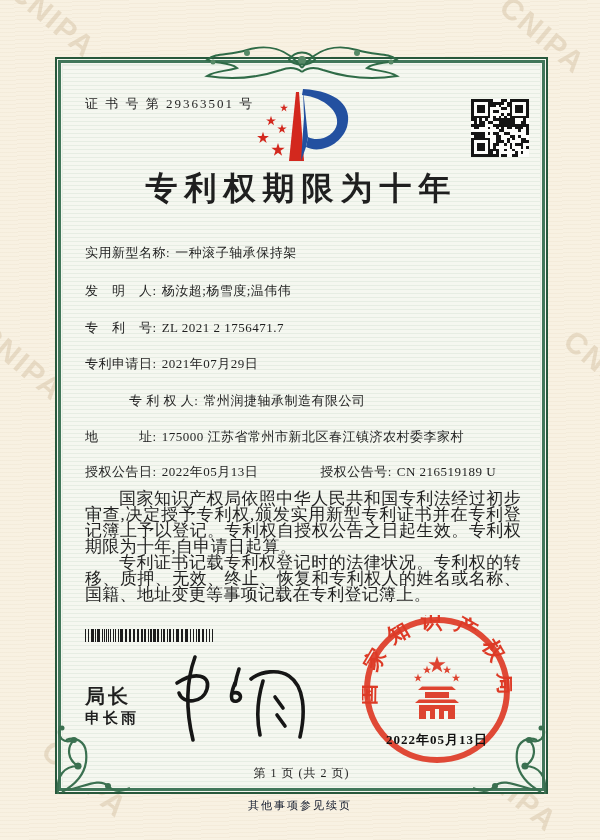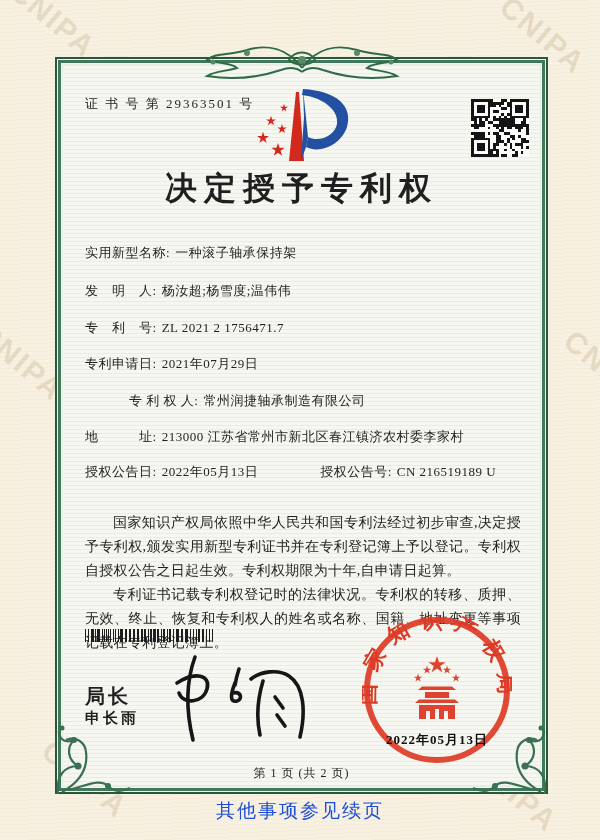--- a/index.html
+++ b/index.html
@@ -33,33 +33,33 @@
       grid-template-columns:repeat(21,1fr);grid-template-rows:repeat(21,1fr);background:#fdfdfb;}
   .qr .m{background:#151515;}
   .title{left:0;top:108px;width:100%;text-align:center;font-size:32px;font-weight:700;
          letter-spacing:7px;}
   .row{left:28px;font-size:13px;white-space:nowrap;text-align:right;}
   .row .lab{display:inline-block;letter-spacing:.5px;}
   .row .val{margin-left:5px;letter-spacing:.5px;}
   .r0{top:185px;} .r1{top:223px;} .r2{top:260px;} .r3{top:296px;}
   .r4{top:333px;margin-left:44px;} .r5{top:369px;} .r6{top:404px;}
   .lab2{margin-left:62px;}
-  .paras{left:28px;top:432px;width:436px;font-size:14px;line-height:24px;text-align:justify;margin-top:20px;}
+  .paras{left:28px;top:432px;width:436px;font-size:17px;line-height:16px;text-align:justify;}
   .paras p{margin:0;text-indent:2em;letter-spacing:.3px;}
   .barcode{left:28px;top:570px;width:158px;height:13px;display:flex;align-items:stretch;}
   .barcode .b{background:#1d1d1d;}
   .signer-title{left:28px;top:624px;font-size:20px;font-weight:700;letter-spacing:3px;}
   .signer-name{left:28px;top:650px;font-size:15px;font-weight:700;letter-spacing:3px;}
   .signature{left:86px;top:586px;}
   .seal{left:305px;top:556px;width:150px;height:150px;}
   .seal-date{left:302px;top:672px;width:156px;text-align:center;font-size:13px;font-weight:700;
              letter-spacing:1px;color:#111;}
   .page-number{left:0;top:706px;width:100%;text-align:center;font-size:12px;letter-spacing:1px;}
-  .continuation{position:absolute;left:0;top:798px;width:100%;text-align:center;font-size:19px;
-             letter-spacing:2px;color:#1d4ed8;z-index:3;}
+  .continuation{position:absolute;left:0;top:798px;width:100%;text-align:center;font-size:11px;
+             letter-spacing:2px;color:#0f172a;z-index:3;}
 </style>
 </head>
 <body>
 
 <div class="page">
 
   <div class="wm wm1">CNIPA</div>
   <div class="wm wm2">CNIPA</div>
   <div class="wm wm3">CNIPA</div>
   <div class="wm wm4">CNIPA</div>
@@ -567,39 +567,39 @@
         <div></div>
         <div></div>
         <div class="m"></div>
         <div class="m"></div>
         <div></div>
         <div></div>
         <div></div>
         <div></div>
       </div>
 
-    <div class="title">决定授予专利权</div>
+    <div class="title">专利权期限为十年</div>
 
     <div class="row r0">
       <span class="lab">实用新型名称:</span><span class="val">一种滚子轴承保持架</span>
     </div>
     <div class="row r1">
       <span class="lab">发　明　人:</span><span class="val">杨汝超;杨雪度;温伟伟</span>
     </div>
     <div class="row r2">
       <span class="lab">专　利　号:</span><span class="val">ZL 2021 2 1756471.7</span>
     </div>
     <div class="row r3">
       <span class="lab">专利申请日:</span><span class="val">2021年07月29日</span>
     </div>
     <div class="row r4">
       <span class="lab">专 利 权 人:</span><span class="val">常州润捷轴承制造有限公司</span>
     </div>
     <div class="row r5">
-      <span class="lab">地　　　址:</span><span class="val">213000 江苏省常州市新北区春江镇济农村委李家村</span>
+      <span class="lab">地　　　址:</span><span class="val">175000 江苏省常州市新北区春江镇济农村委李家村</span>
     </div>
     <div class="row r6">
       <span class="lab">授权公告日:</span><span class="val">2022年05月13日</span><span class="lab lab2">授权公告号:</span><span class="val">CN 216519189 U</span>
     </div>
 
     <div class="paras">
       <p>国家知识产权局依照中华人民共和国专利法经过初步审查,决定授予专利权,颁发实用新型专利证书并在专利登记簿上予以登记。专利权自授权公告之日起生效。专利权期限为十年,自申请日起算。</p>
       <p>专利证书记载专利权登记时的法律状况。专利权的转移、质押、无效、终止、恢复和专利权人的姓名或名称、国籍、地址变更等事项记载在专利登记簿上。</p>
     </div>
 

